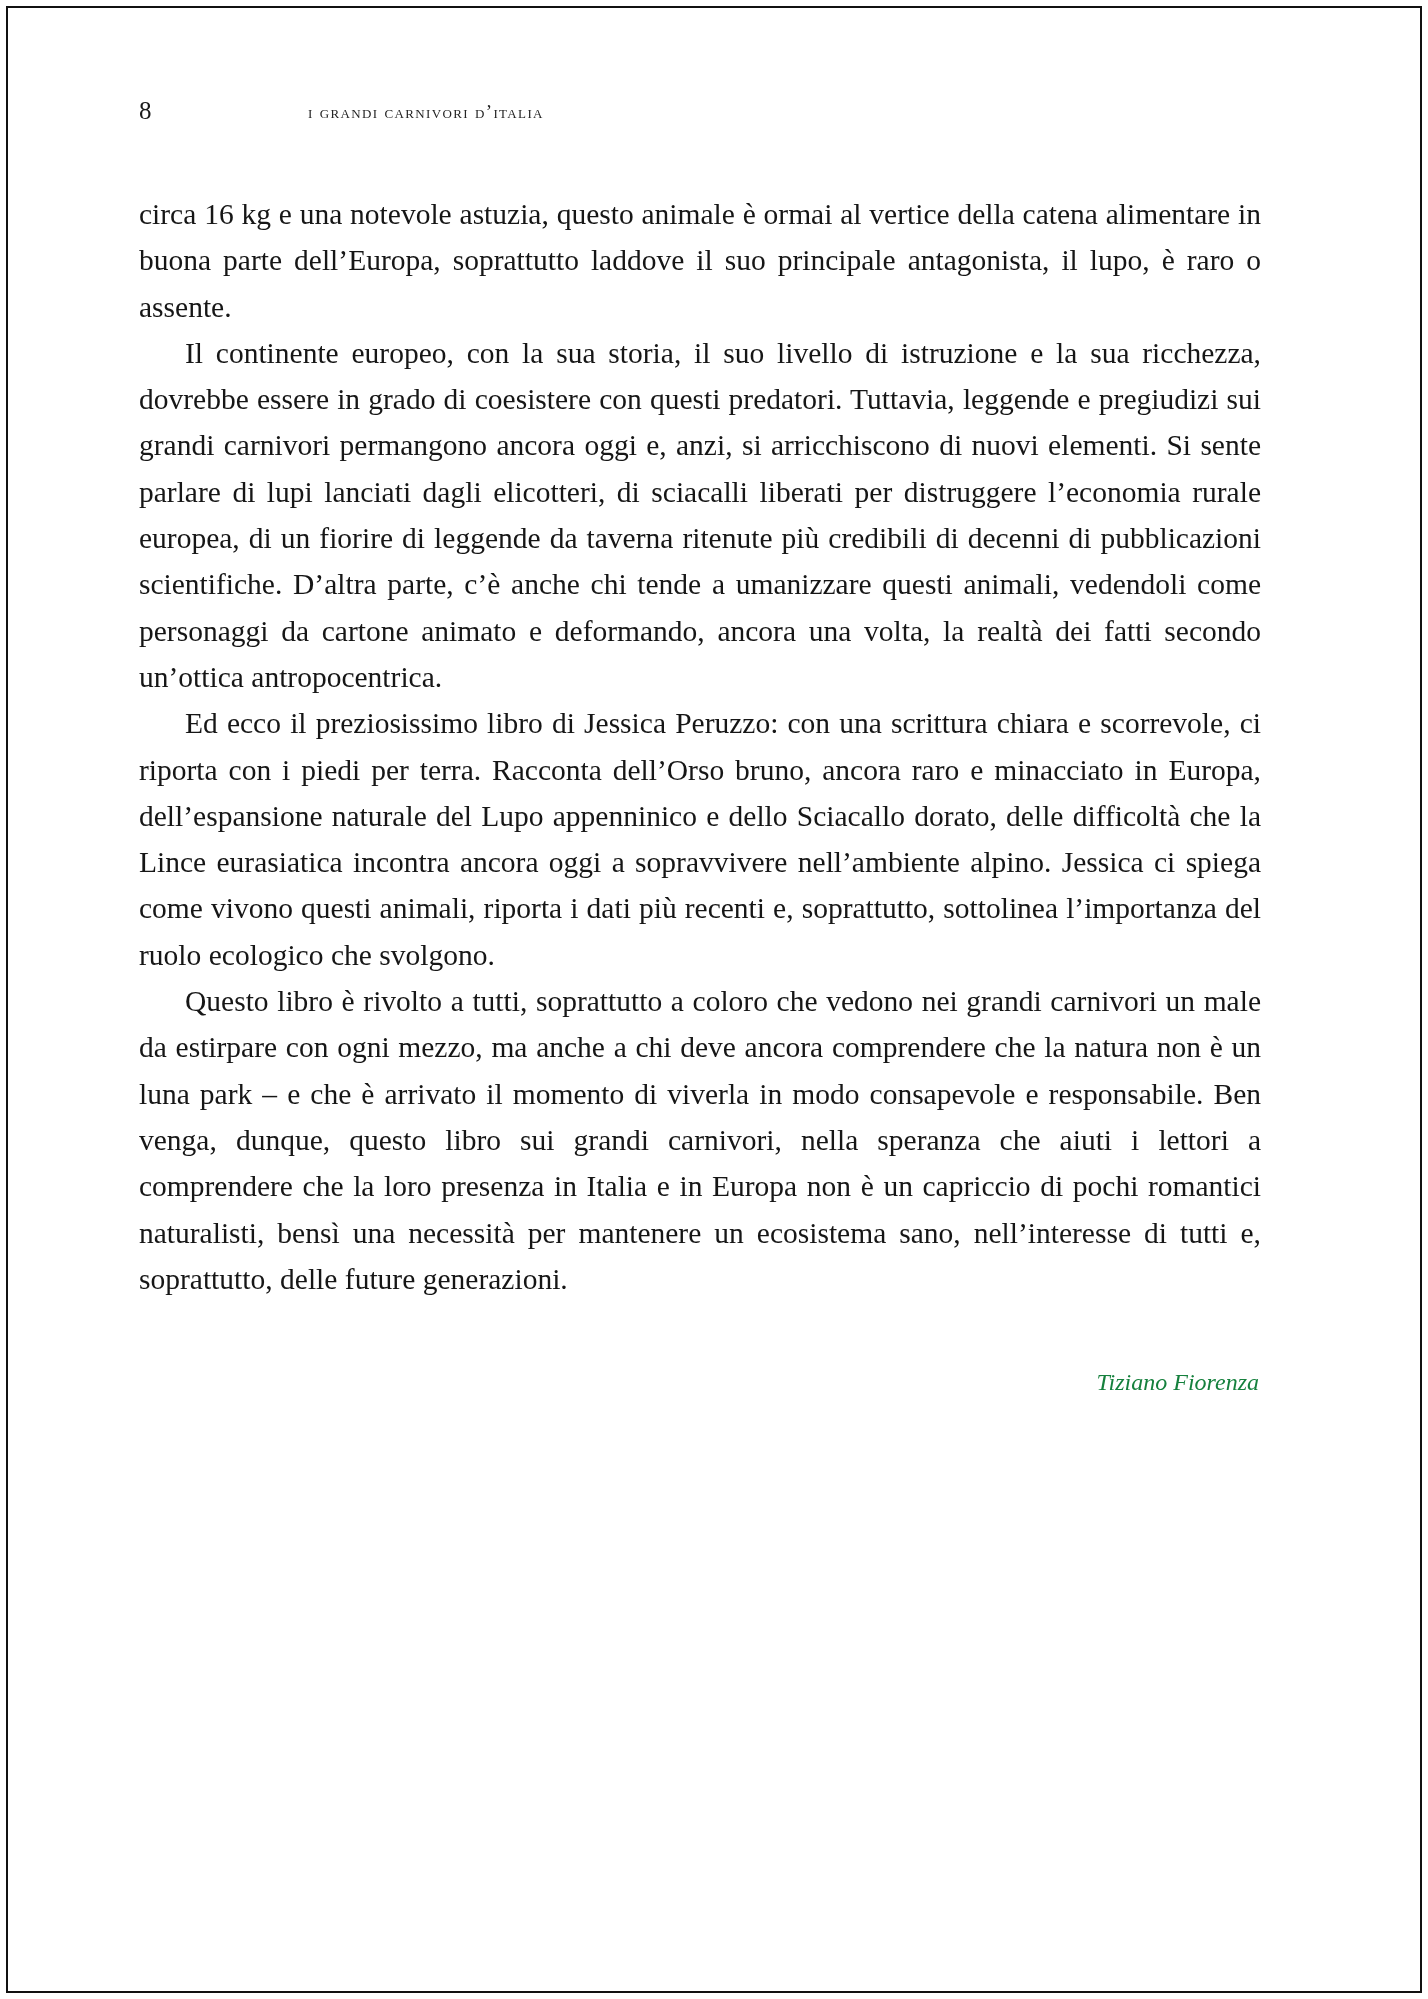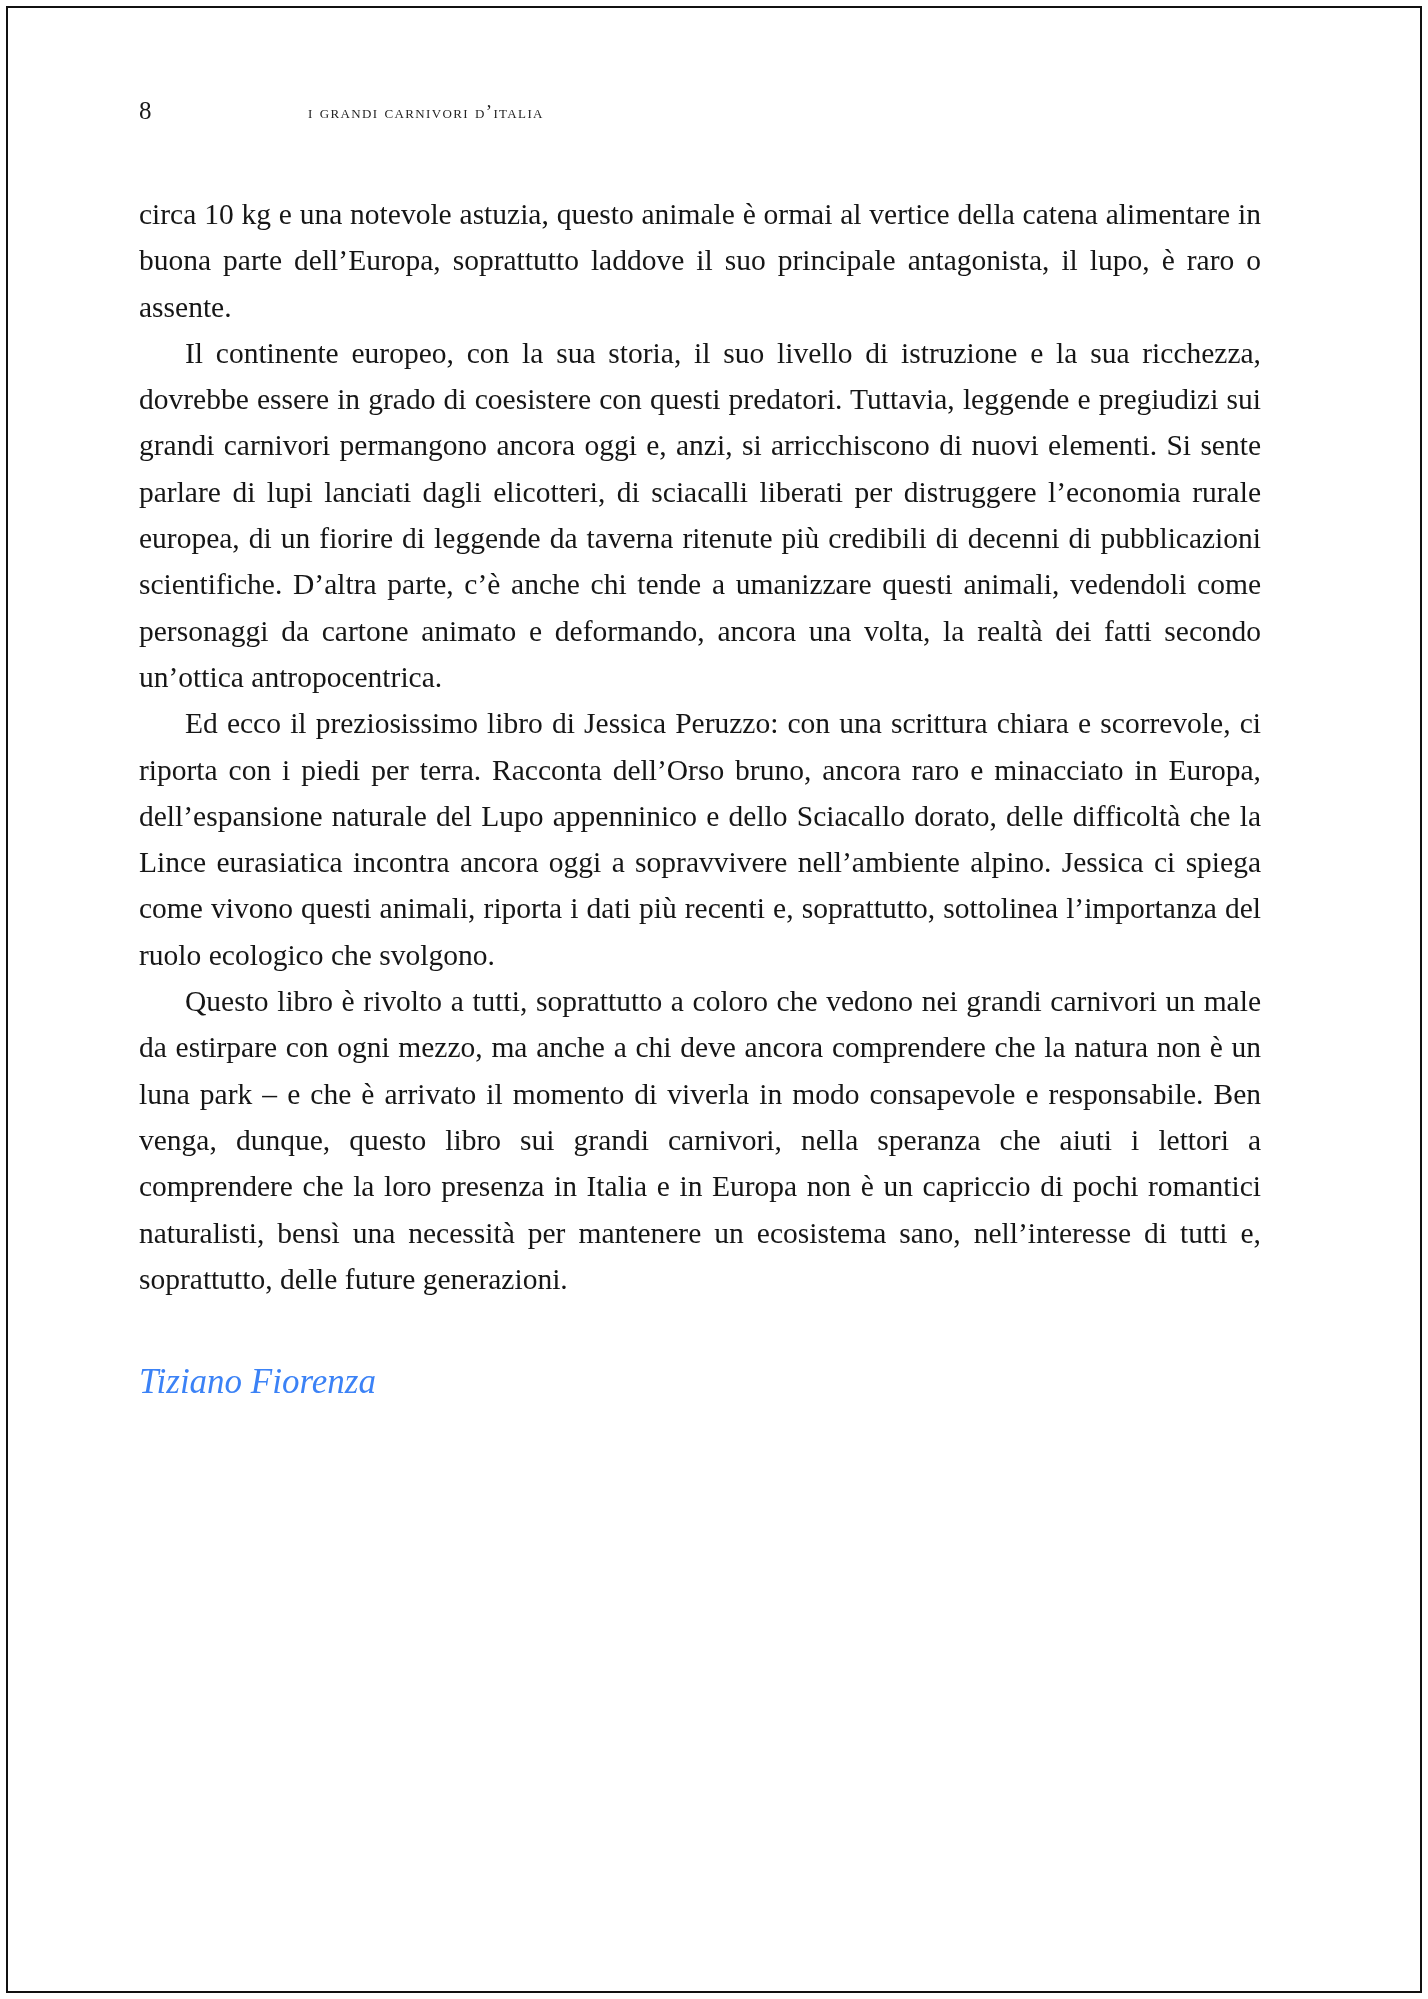--- a/index.html
+++ b/index.html
@@ -79,44 +79,44 @@
     color: #161616;
     hyphens: manual;
     word-spacing: 0.1px;
   }
   .body-text p.indent {
     text-indent: 46px;
   }
 
   .signature {
     margin-top: 58px;
-    font-size: 35px;
+    font-size: 24px;
     line-height: 44px;
     font-style: italic;
-    text-align: left;
-    color: #3b82f6;
+    text-align: right;
+    color: #15803d;
     padding-right: 2px;
   }
 </style>
 </head>
 <body>
 
 <div class="page">
 
   <div class="page-frame"></div>
 
   <div class="content">
 
     <div class="running-head">
       <div class="folio">8</div>
       <div class="head-title">I GRANDI CARNIVORI D’ITALIA</div>
     </div>
 
     <div class="body-text">
-      <p>circa 10 kg e una notevole astuzia, questo animale è ormai al vertice della catena alimentare in buona parte dell’Europa, soprattutto laddove il suo principale antagonista, il lupo, è raro o assente.</p>
+      <p>circa 16 kg e una notevole astuzia, questo animale è ormai al vertice della catena alimentare in buona parte dell’Europa, soprattutto laddove il suo principale antagonista, il lupo, è raro o assente.</p>
       <p class="indent">Il continente europeo, con la sua storia, il suo livello di istruzione e la sua ricchezza, dovrebbe essere in grado di coesistere con questi predatori. Tuttavia, leggende e pregiudizi sui grandi carnivori permangono ancora oggi e, anzi, si arricchiscono di nuovi elementi. Si sente parlare di lupi lanciati dagli elicotteri, di sciacalli liberati per distruggere l’economia rurale europea, di un fiorire di leggende da taverna ritenute più credibili di decenni di pubblicazioni scientifiche. D’altra parte, c’è anche chi tende a umanizzare questi animali, vedendoli come personaggi da cartone animato e deformando, ancora una volta, la realtà dei fatti secondo un’ottica antropocentrica.</p>
       <p class="indent">Ed ecco il preziosissimo libro di Jessica Peruzzo: con una scrittura chiara e scorrevole, ci riporta con i piedi per terra. Racconta dell’Orso bruno, ancora raro e minacciato in Europa, dell’espansione naturale del Lupo appenninico e dello Sciacallo dorato, delle difficoltà che la Lince eurasiatica incontra ancora oggi a sopravvivere nell’ambiente alpino. Jessica ci spiega come vivono questi animali, riporta i dati più recenti e, soprattutto, sottolinea l’importanza del ruolo ecologico che svolgono.</p>
       <p class="indent">Questo libro è rivolto a tutti, soprattutto a coloro che vedono nei grandi carnivori un male da estirpare con ogni mezzo, ma anche a chi deve ancora comprendere che la natura non è un luna park – e che è arrivato il momento di viverla in modo consapevole e responsabile. Ben venga, dunque, questo libro sui grandi carnivori, nella speranza che aiuti i lettori a comprendere che la loro presenza in Italia e in Europa non è un capriccio di pochi romantici naturalisti, bensì una necessità per mantenere un ecosistema sano, nell’interesse di tutti e, soprattutto, delle future generazioni.</p>
 
       <div class="signature">Tiziano Fiorenza</div>
     </div>
 
   </div>
 </div>
 

